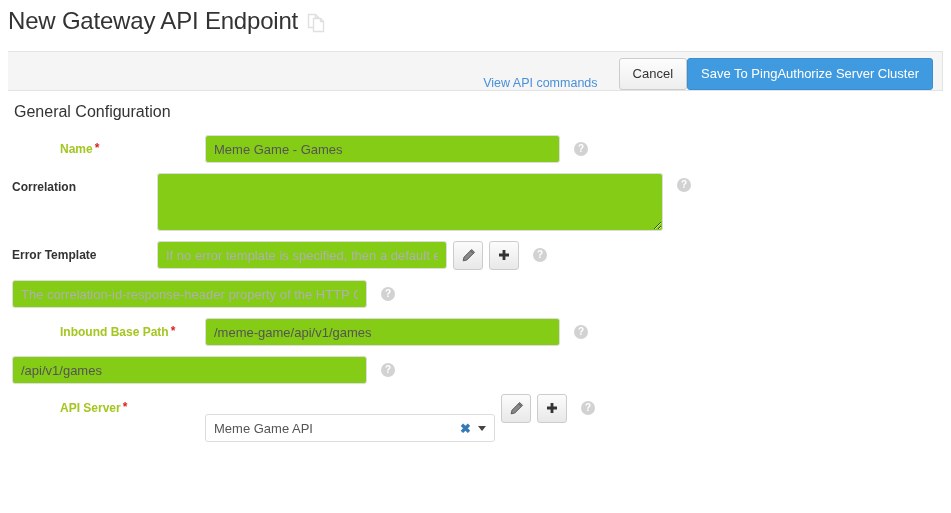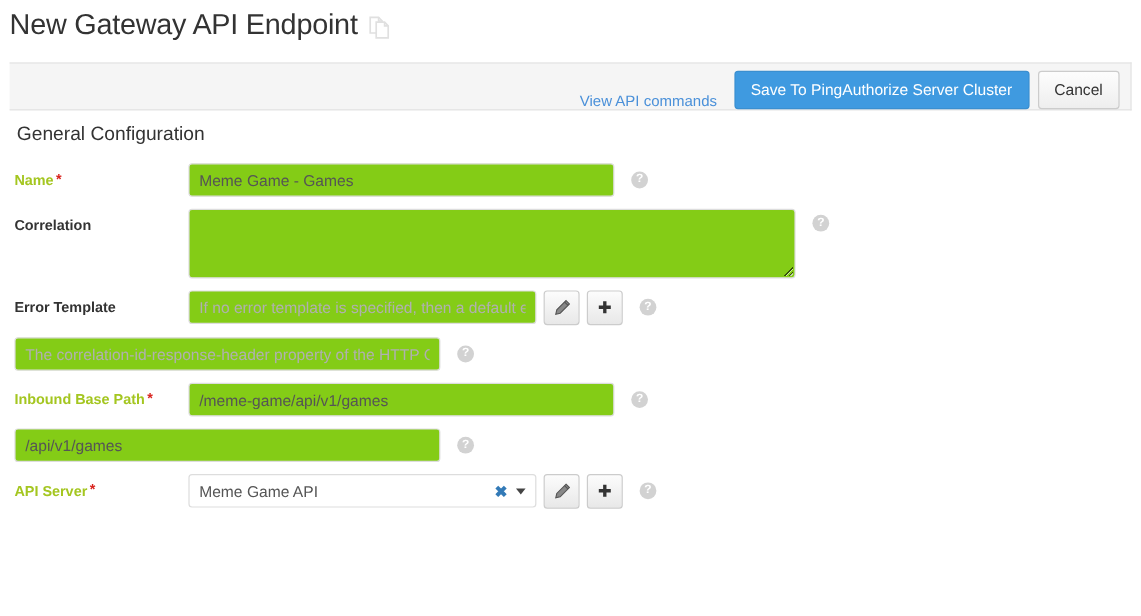--- a/index.html
+++ b/index.html
@@ -113,21 +113,21 @@
   .form-label {
     width: 145px;
     flex: 0 0 145px;
     font-size: 12px;
     font-weight: bold;
     color: #333333;
     padding-top: 7px;
     box-sizing: border-box;
     line-height: 14px;
   }
-  .form-label.req-label { color: #a4c620; }
+  .form-label.req-label { color: #a4c620; margin-left: 48px; }
   .req-star {
     color: #d9241f;
     font-weight: bold;
     font-size: 12px;
     margin-left: 2px;
     vertical-align: top;
     line-height: 12px;
   }
   .control-wrap {
     display: flex;
@@ -161,20 +161,21 @@
     width: 290px;
     height: 28px;
     border: 1px solid #dddddd;
     border-radius: 3px;
     background: #ffffff;
     display: flex;
     align-items: center;
     padding: 0 6px 0 8px;
     box-sizing: border-box;
     cursor: pointer;
+    margin-top: 20px;
   }
   .select2 .s2-val {
     flex: 1 1 auto;
     font-size: 13px;
     color: #555555;
     overflow: hidden;
     white-space: nowrap;
   }
   .s2-clear {
     color: #337ab7;
@@ -240,22 +241,22 @@
         <path d="M9.5 2.5 v3 h3" fill="none" stroke="#e0e0e0" stroke-width="1.4"></path>
         <path d="M7.5 6.5 h7 l3 3 v10 h-10 z" fill="#ffffff" stroke="#e0e0e0" stroke-width="1.4"></path>
         <path d="M14.5 6.5 v3 h3" fill="none" stroke="#e0e0e0" stroke-width="1.4"></path>
       </svg>
     </span>
   </div>
 </div>
 
 <div class="action-bar">
   <a class="link-btn" href="#">View API commands</a>
+  <button class="btn btn-default">Cancel</button>
   <button class="btn btn-primary">Save To PingAuthorize Server Cluster</button>
-  <button class="btn btn-default">Cancel</button>
 </div>
 
 <h2 class="section-title">General Configuration</h2>
 
 <div class="form">
 
   <div class="form-row">
     <div class="form-label req-label"><span>Name</span><span class="req-star">*</span></div>
     <div class="control-wrap">
       <input class="txt w355" type="text" value="Meme Game - Games" style="">

